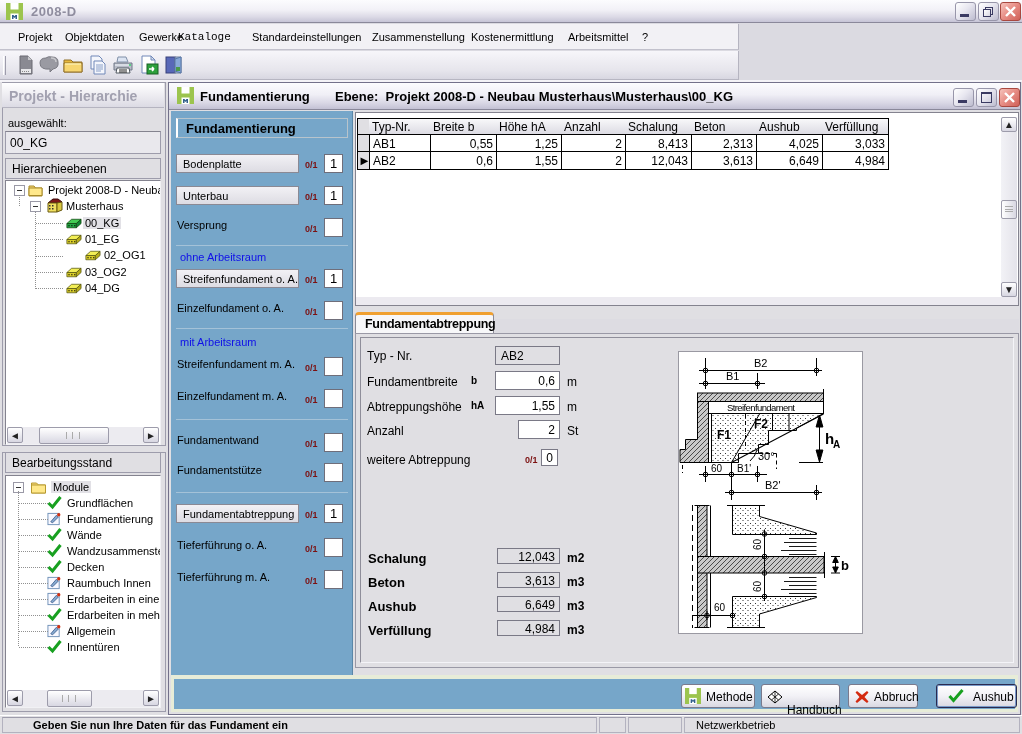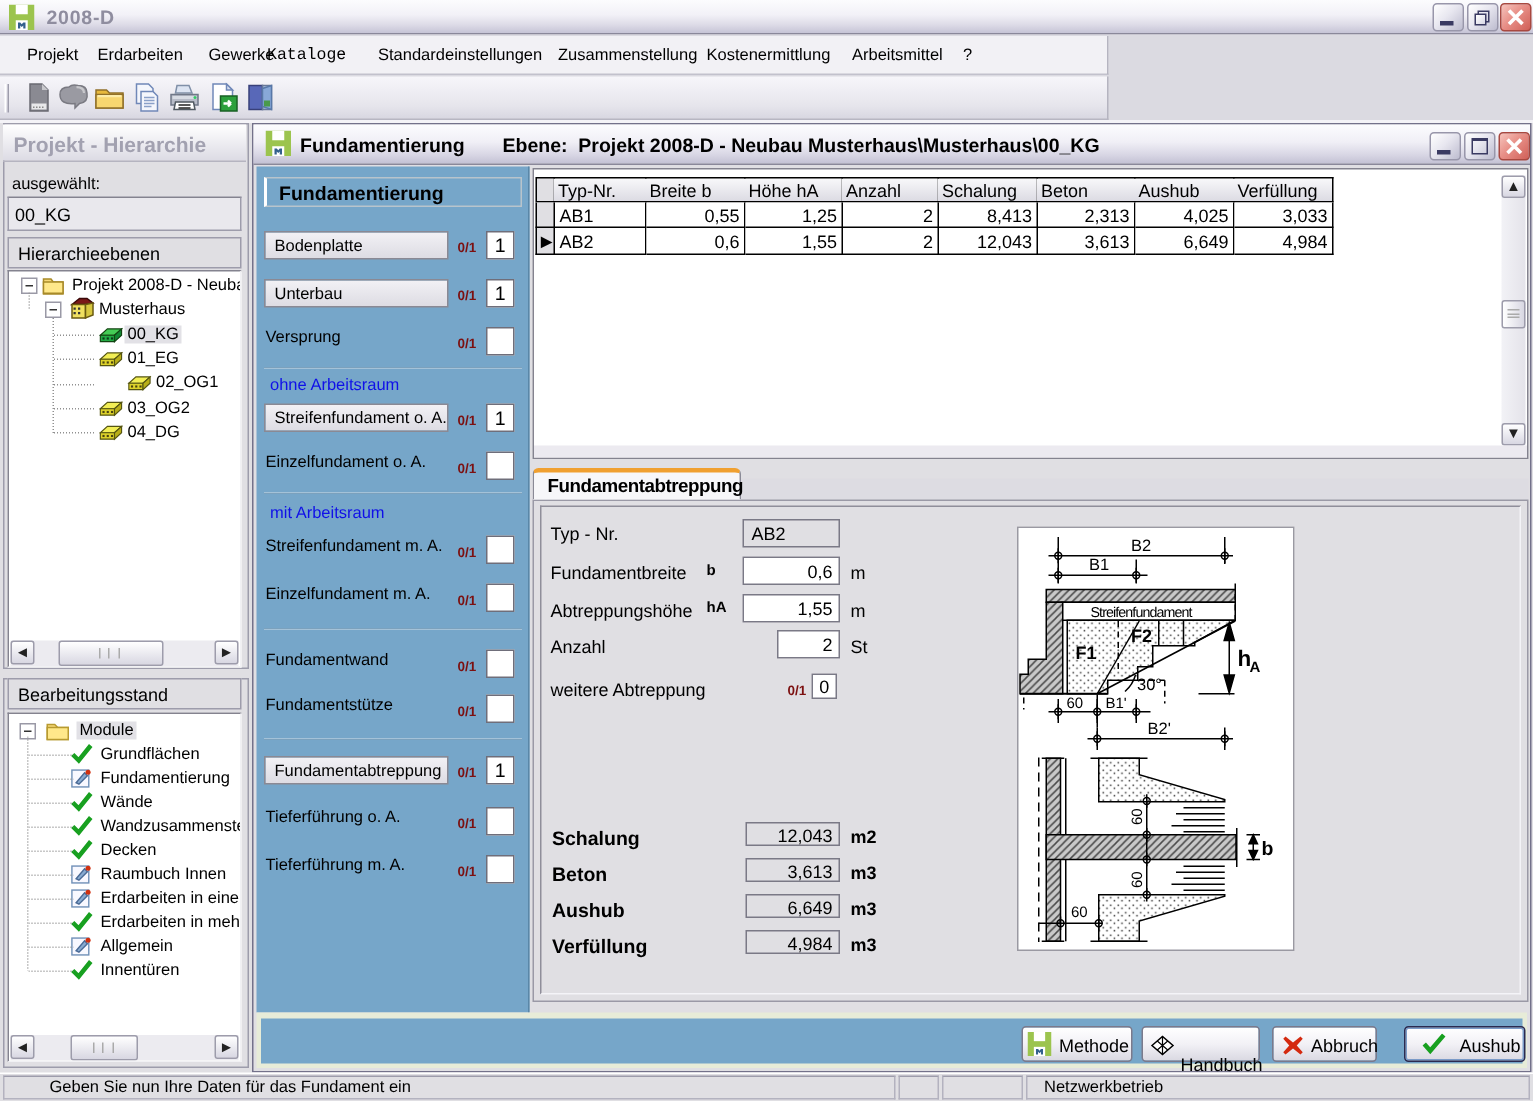--- a/index.html
+++ b/index.html
@@ -91,21 +91,21 @@
     <span style="position:absolute;left:6px;top:4px;width:8px;height:8px;border:1px solid #3a3a62;"></span>
     <span style="position:absolute;left:4px;top:6px;width:8px;height:8px;border:1px solid #3a3a62;background:linear-gradient(135deg,#ffffff,#d8d7e4);"></span>
   </div>
 <div class="abs winbtn close" style="left:1000px;"><svg width="19" height="17" viewBox="0 0 19 17">
       <path d="M5 4 L14 13 M14 4 L5 13" stroke="#fff" stroke-width="2.4"></path>
     </svg></div>
 
 <div class="abs" id="dock"></div>
 <div class="abs" id="menubar"></div>
 <span class="abs mitem" style="left:18px;">Projekt</span>
-<span class="abs mitem" style="left:65px;">Erdarbeiten</span>
+<span class="abs mitem" style="left:65px;">Objektdaten</span>
 <span class="abs mitem" style="left:139px;">Gewerke</span>
 <span class="abs mitem" style="left:178px;font-family:Liberation Mono, monospace;">Kataloge</span>
 <span class="abs mitem" style="left:252px;">Standardeinstellungen</span>
 <span class="abs mitem" style="left:372px;">Zusammenstellung</span>
 <span class="abs mitem" style="left:471px;">Kostenermittlung</span>
 <span class="abs mitem" style="left:568px;">Arbeitsmittel</span>
 <span class="abs mitem" style="left:642px;">?</span>
 
 <div class="abs" id="toolbar"></div>
 <div class="abs" id="tgrip"></div>
@@ -685,19 +685,19 @@
   </div>
 <div class="abs bbtn" style="left:936px;width:81px;border-color:#2a2a50;box-shadow:0 0 0 1px #7a9ac8 inset;">
     <svg style="position:absolute;left:11px;top:4px;" width="16" height="14" viewBox="0 0 16 14">
       <path d="M1.5 7 L5.5 11.5 L14.5 1" fill="none" stroke="#18a020" stroke-width="3"></path>
     </svg>
     <span style="position:absolute;left:36px;top:5px;">Aushub</span>
   </div>
 
 <div class="abs" id="statusbar"></div>
 <div class="abs scell" style="left:2px;width:595px;">
-    <span style="position:absolute;left:30px;top:1px;">Geben Sie nun Ihre Daten für das Fundament ein</span>
+    <span style="position:absolute;left:30px;top:1px;font-weight:bold;">Geben Sie nun Ihre Daten für das Fundament ein</span>
   </div>
 <div class="abs scell" style="left:599px;width:27px;"></div>
 <div class="abs scell" style="left:628px;width:54px;"></div>
 <div class="abs scell" style="left:684px;width:336px;">
     <span style="position:absolute;left:11px;top:1px;">Netzwerkbetrieb</span>
   </div>
 
 </body></html>

